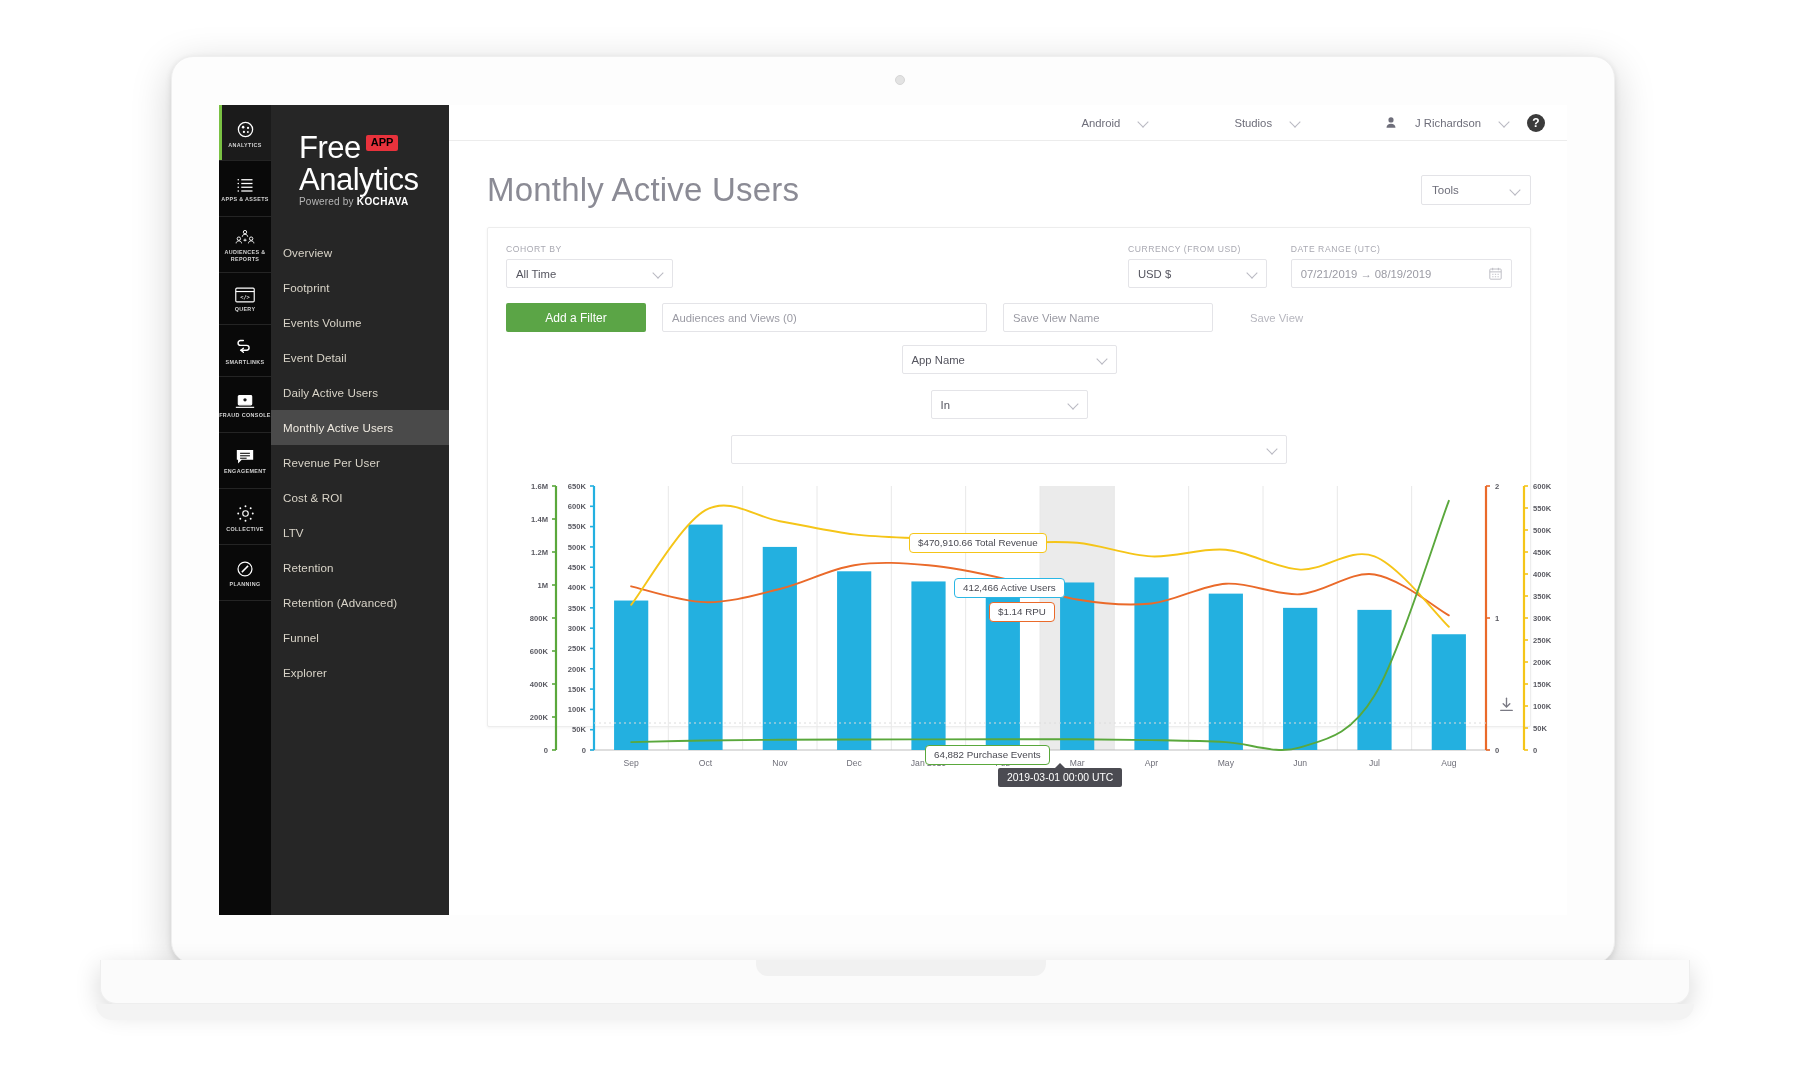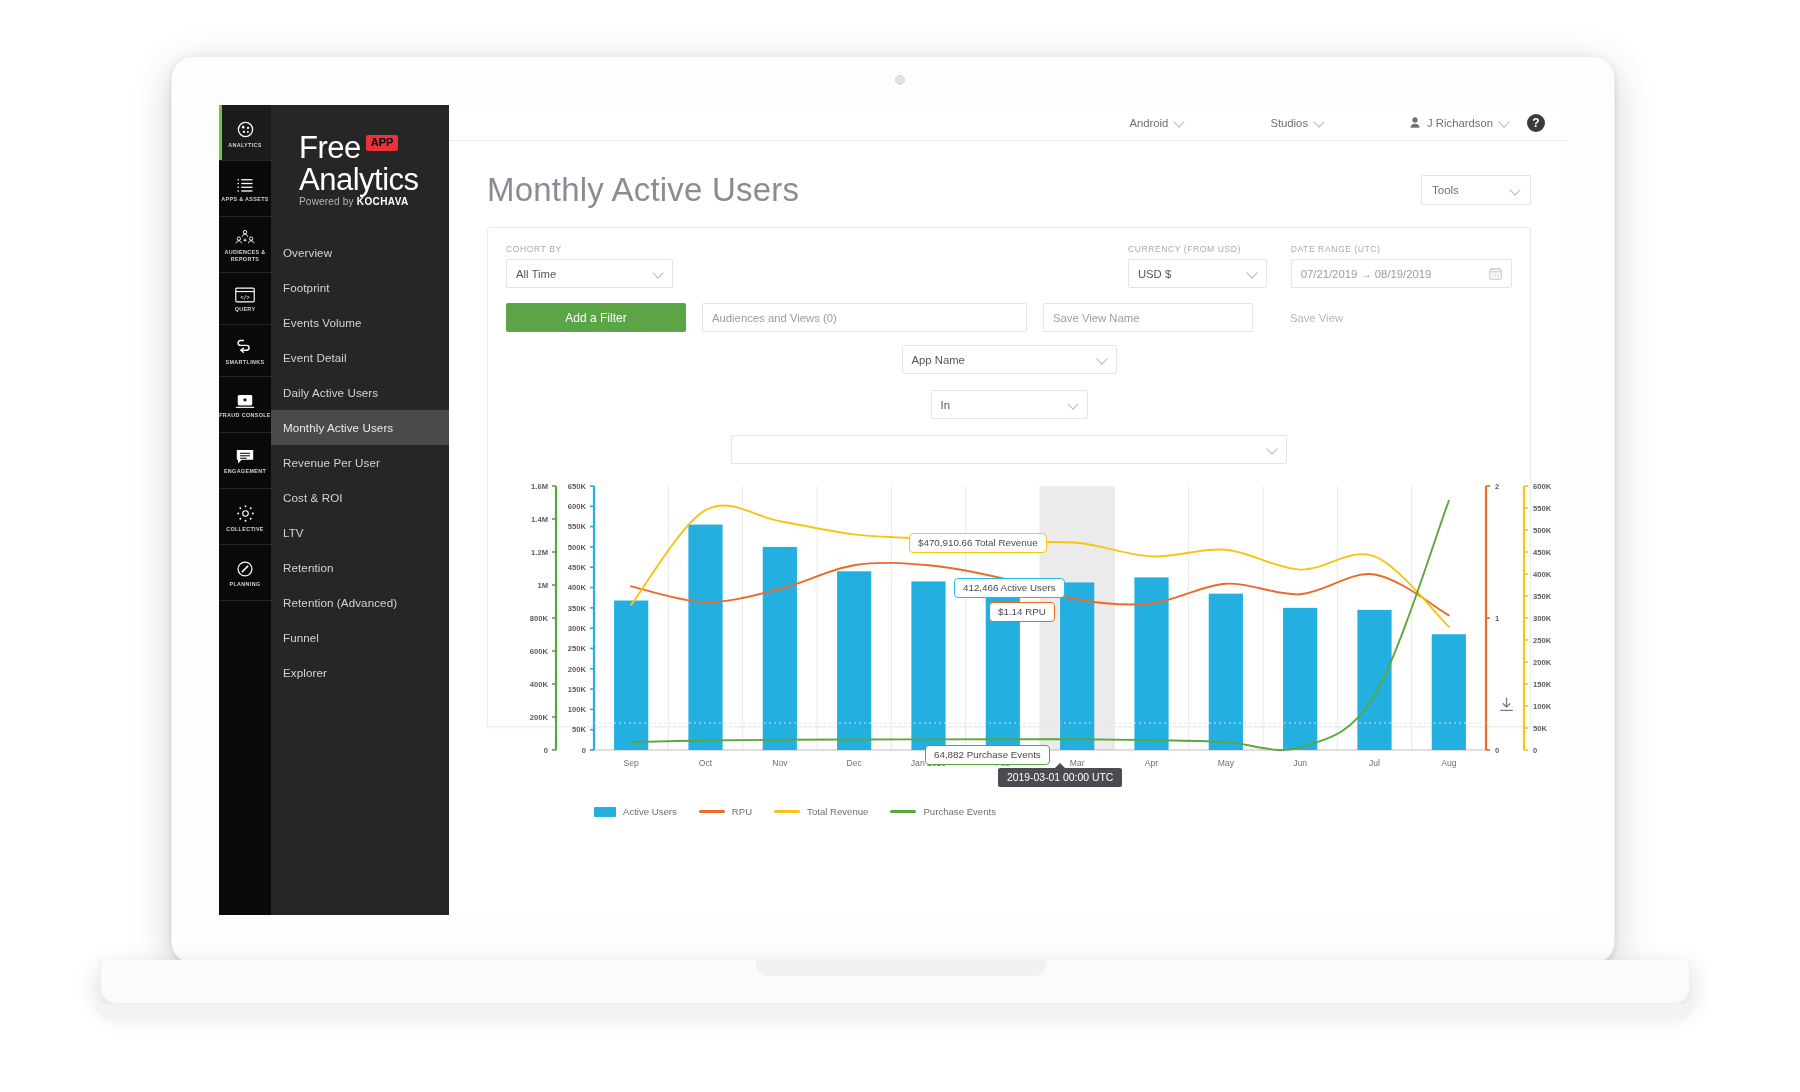--- a/index.html
+++ b/index.html
@@ -103,21 +103,21 @@
   .main {
     position:absolute; left:230px; top:0; right:0; height:810px;
     background:#ffffff;
   }
   .topbar {
     height:36px; border-bottom:1px solid #ececec; background:#fff;
     display:flex; align-items:center; justify-content:flex-end;
     padding-right:22px; gap:0;
   }
   .topitem {
-    display:flex; align-items:center; gap:7px; color:#6e6e7a;
+    display:flex; align-items:center; gap:19px; color:#6e6e7a;
     font-size:11.3px; cursor:pointer; margin-left:86px;
   }
   .chev { width:9px; height:9px; position:relative; display:inline-block; }
   .chev:after {
     content:""; position:absolute; left:0; top:0; width:7px; height:7px;
     border-right:1.3px solid #b9b9c2; border-bottom:1.3px solid #b9b9c2;
     transform:rotate(45deg);
   }
   .person-ico { color:#6e6e7a; display:inline-flex; }
   .help-badge {
@@ -156,21 +156,21 @@
     display:flex; align-items:center; justify-content:space-between;
     padding:0 9px; font-size:11.3px; color:#55555f;
   }
   .ph { color:#9b9ba4; }
 
   .row1 { display:flex; align-items:flex-end; }
   .row2 { display:flex; align-items:center; gap:16px; margin-top:15px; }
   .row3 { display:flex; align-items:center; gap:16px; margin-top:13px;flex-direction:column; }
 
   .btn-green {
-    width:180px; height:29px; background:#5ba546; color:#fff;
+    width:140px; height:29px; background:#5ba546; color:#fff;
     font-size:12px; display:flex; align-items:center; justify-content:center;
     border-radius:2px; cursor:pointer;
   }
   .btn-ghost {
     width:95px; height:29px; color:#b6b6be; font-size:11.3px;
     display:flex; align-items:center; justify-content:center; cursor:pointer;
   }
   .cal-ico { color:#bdbdc4; display:inline-flex; }
 
   
@@ -623,38 +623,20 @@
               <text x="942.8333333333333" y="286" fill="#6f6f79" font-size="8.6" text-anchor="middle" font-family="&quot;Liberation Sans&quot;, sans-serif">Aug</text>
             </svg>
 
           <div class="callout yellow" id="co-rev" style="left:403px; top:53px;">$470,910.66 Total Revenue</div>
           <div class="callout blue" id="co-au" style="left:448px; top:98px;">412,466 Active Users</div>
           <div class="callout orange" id="co-rpu" style="left:483px; top:122px;">$1.14 RPU</div>
           <div class="callout green" id="co-pe" style="left:419px; top:265px;">64,882 Purchase Events</div>
           <div class="tip-dark" id="tip" style="left:492px; top:288px;">2019-03-01 00:00 UTC</div>
         </div>
 
-        <div class="legend">
-          <div class="lg">
-            <span class="lg-swatch"></span>
-            <span>Active Users</span>
-          </div>
-          <div class="lg">
-            <span class="lg-line" style="background:#ea6a2a;"></span>
-            <span>RPU</span>
-          </div>
-          <div class="lg">
-            <span class="lg-line" style="background:#f5c518;"></span>
-            <span>Total Revenue</span>
-          </div>
-          <div class="lg">
-            <span class="lg-line" style="background:#5aa83c;"></span>
-            <span>Purchase Events</span>
-          </div>
-        </div>
 
         <div class="dlbtn">
           <svg width="15" height="15" viewBox="0 0 18 18" fill="none" stroke="#7a7a84" stroke-width="1.6" stroke-linecap="round">
             <line x1="9" y1="1.5" x2="9" y2="11.5"></line>
             <path d="M5 8 L9 12 L13 8"></path>
             <line x1="2" y1="16" x2="16" y2="16"></line>
           </svg>
         </div>
 
       </div>

